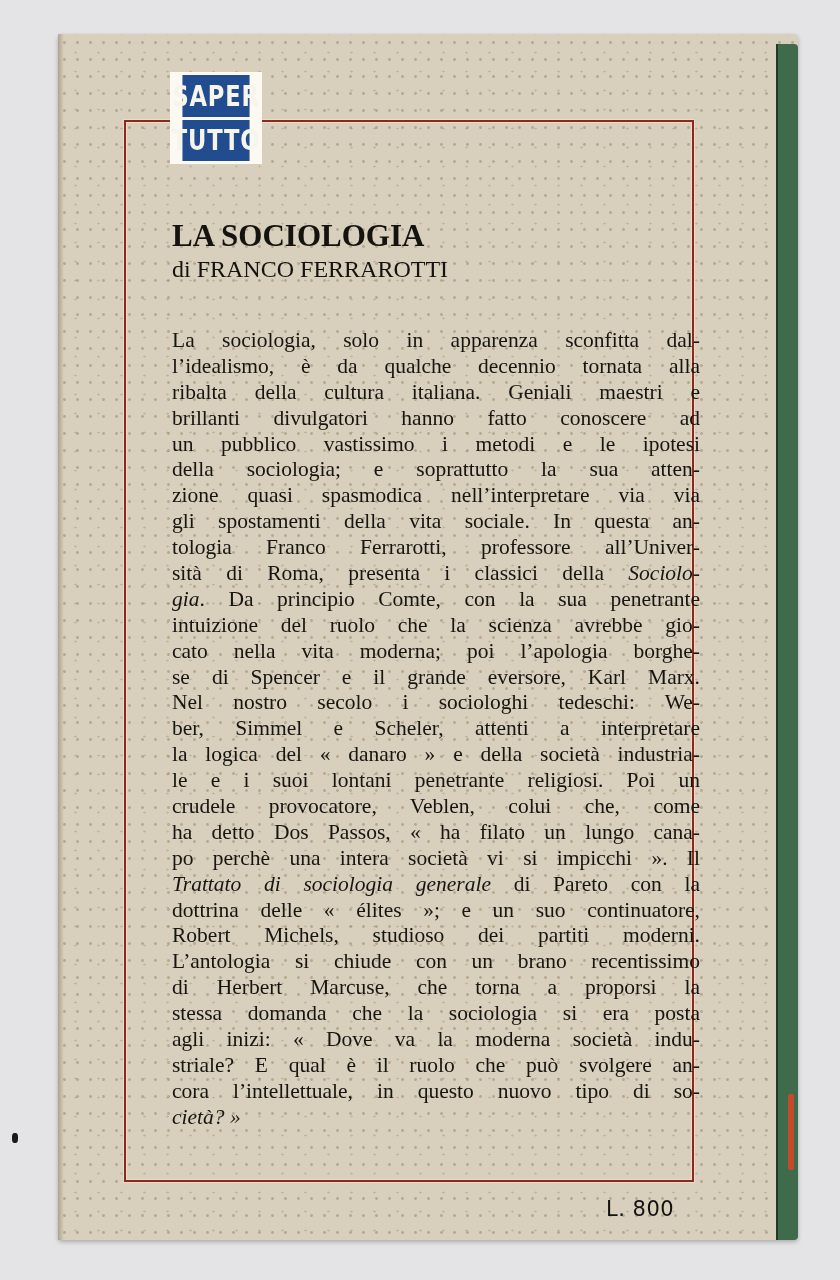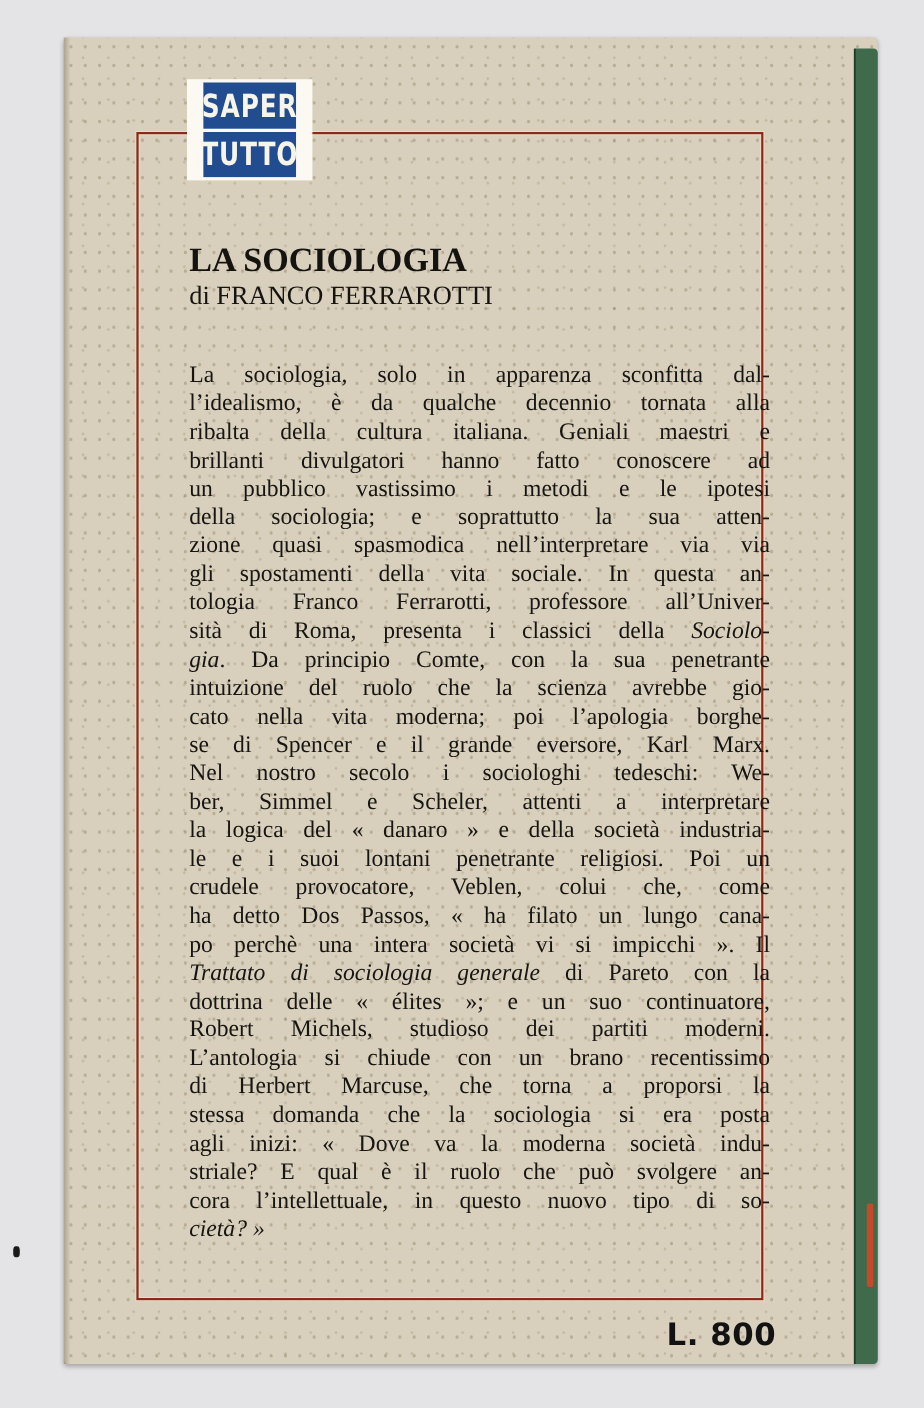--- a/index.html
+++ b/index.html
@@ -60,21 +60,21 @@
       top: 86px;
       width: 566px;
       height: 1058px;
       border: 2px solid #8b2a1a;
       box-shadow: 0 0 0 1px #efd9c9, inset 0 0 0 1px #efd9c9;
     }
     .logo {
       position: absolute;
       left: 112px;
       top: 38px;
-      width: 114px;
+      width: 92px;
       height: 92px;
       background: #fbf9f2;
       padding: 3px;
       box-sizing: border-box;
       display: flex;
       flex-direction: column;
       gap: 3px;
     }
     .logo-row {
       flex: 1;
@@ -133,22 +133,22 @@
     }
     .blurb-line.last {
       text-align-last: left;
       font-style: italic;
     }
     .price {
       position: absolute;
       left: 548px;
       top: 1163px;
       font-family: "DejaVu Sans", sans-serif;
-      font-weight: bold;
-      font-size: 28px;
+      font-weight: normal;
+      font-size: 21px;
       color: #121212;
       letter-spacing: 0.5px;
     }
     .bg-speck {
       position: absolute;
       background: #1a1a1a;
       border-radius: 40%;
     }
   </style>
 </head>

